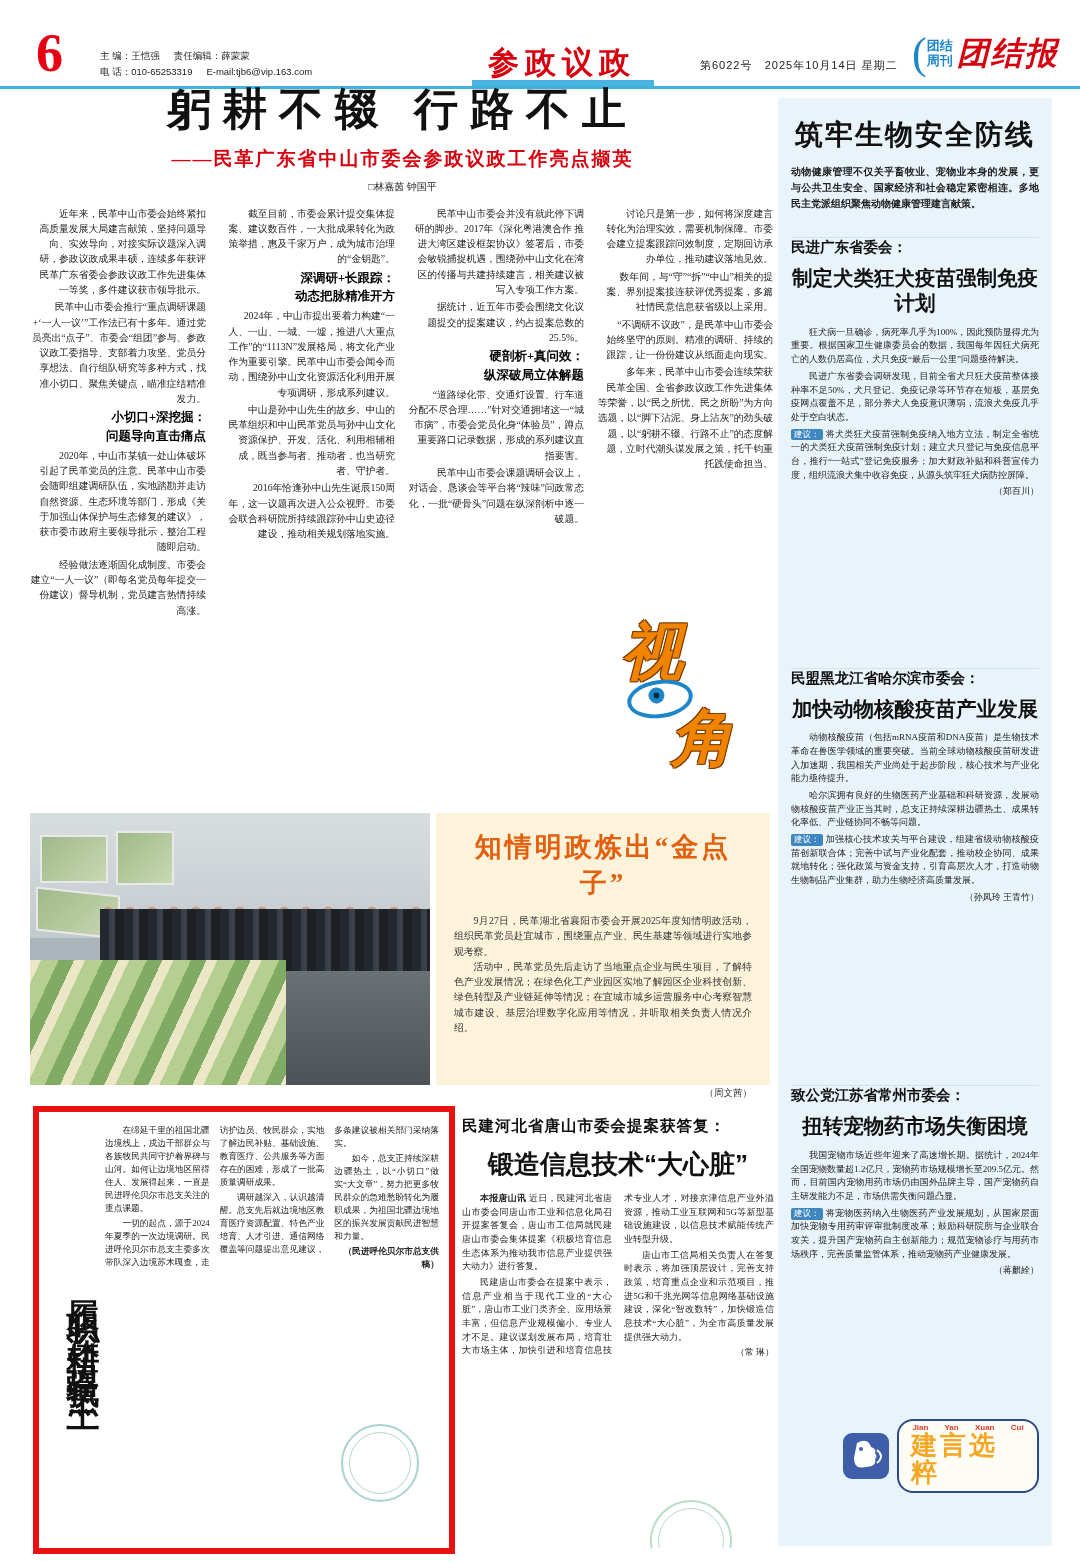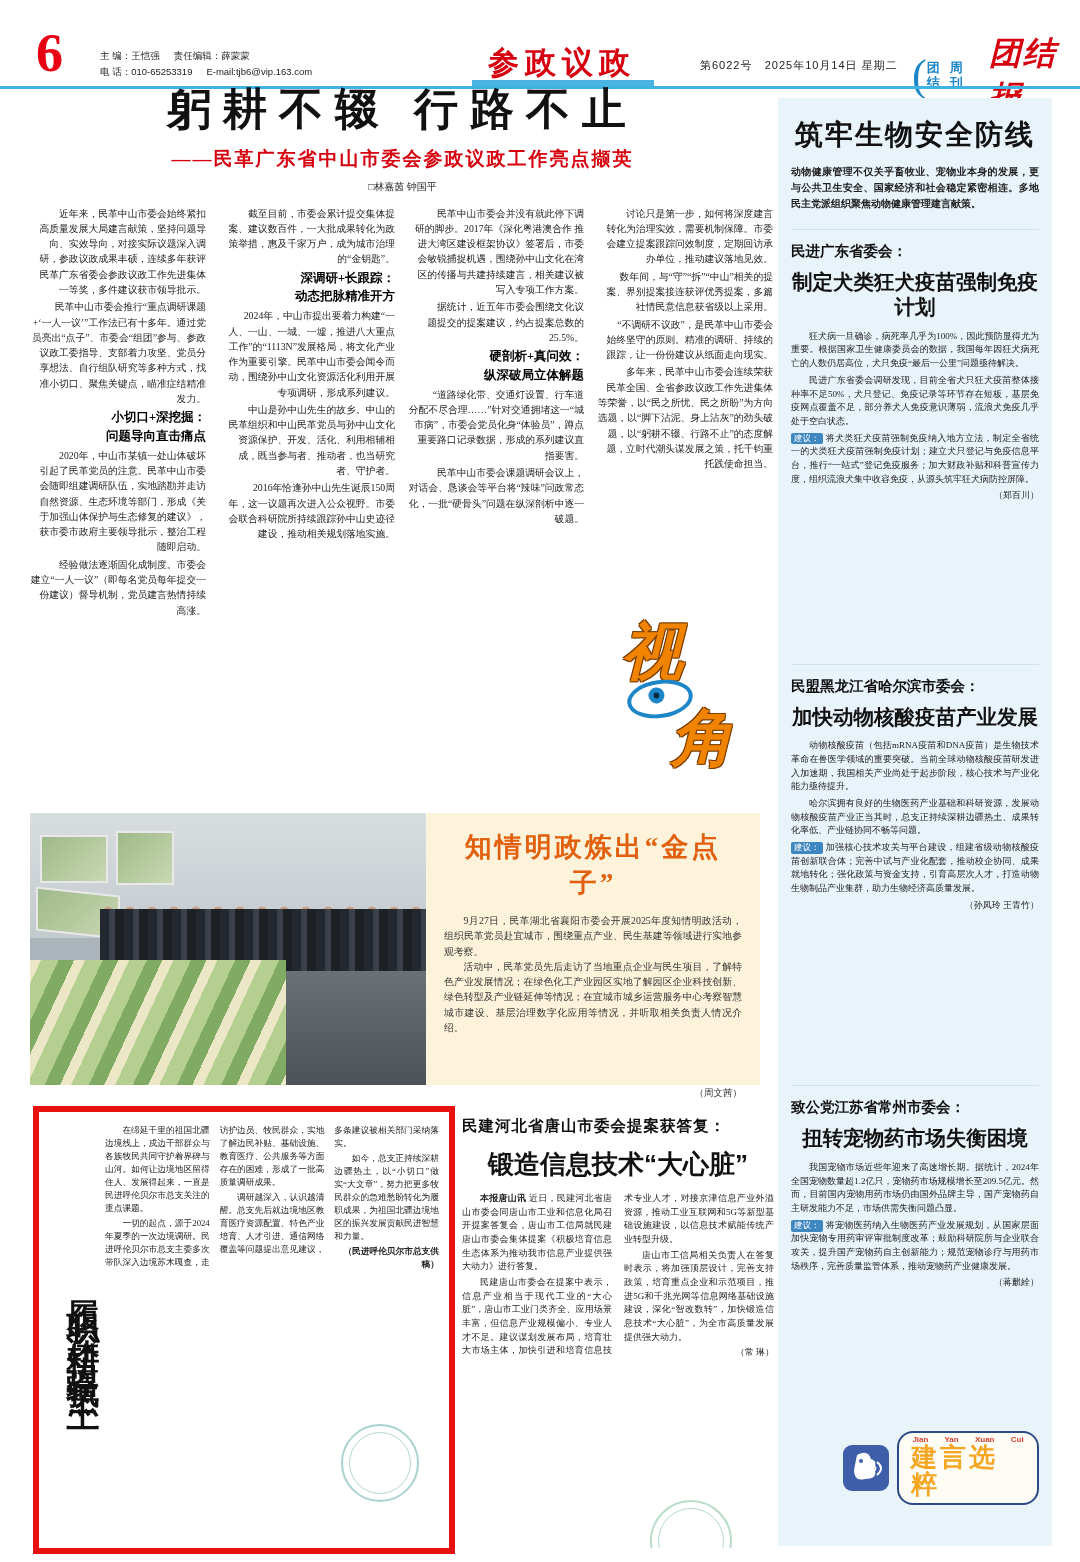--- a/index.html
+++ b/index.html
@@ -11,22 +11,22 @@
   .ed-block{position:absolute;left:100px;top:48px;font-size:9.5px;line-height:1.7;color:#222;
             font-family:"Liberation Sans",sans-serif;}
   .ed-block span{margin-right:14px;}
   .section-title{position:absolute;left:488px;top:42px;font-size:31px;font-weight:900;color:#d6000f;
                  font-family:"Liberation Sans",sans-serif;letter-spacing:6px;}
   .section-underline{position:absolute;left:472px;top:80px;width:182px;height:6px;background:#4ab5e2;}
   .issue-line{position:absolute;left:700px;top:58px;font-size:11px;color:#222;
               font-family:"Liberation Sans",sans-serif;letter-spacing:1px;}
   .masthead{position:absolute;left:912px;top:32px;display:flex;align-items:center;}
   .mh-paren{font-size:44px;color:#1c86c8;font-weight:400;line-height:0.9;font-family:"Liberation Serif",serif;}
-  .mh-words{display:flex;flex-direction:row;font-size:13px;font-weight:700;color:#1c86c8;line-height:1.15;
-            font-family:"Liberation Sans",sans-serif;margin-right:16px;justify-content:center;}
+  .mh-words{display:flex;flex-direction:column;font-size:13px;font-weight:700;color:#1c86c8;line-height:1.15;
+            font-family:"Liberation Sans",sans-serif;margin-right:4px;justify-content:center;}
   .mh-name{font-size:32px;font-weight:900;color:#d6000f;font-style:italic;letter-spacing:2px;
            font-family:"Liberation Serif",serif;}
   .top-rule{position:absolute;left:0;top:86px;width:1080px;height:3px;background:#3fb1e3;}
   
   .main-art{position:absolute;left:30px;top:85px;width:745px;}
   .main-title{text-align:center;font-size:44px;font-weight:700;letter-spacing:12px;line-height:1.15;
               font-family:"Liberation Serif",serif;color:#111;}
   .main-sub{text-align:center;font-size:19px;font-weight:700;color:#d6000f;margin-top:10px;letter-spacing:2px;}
   .main-byline{text-align:center;font-size:10px;margin-top:8px;color:#222;}
   .cols{display:flex;gap:13px;margin-top:12px;}
@@ -56,21 +56,21 @@
   .ph-crowd{position:absolute;left:70px;top:96px;width:330px;height:72px;
             background:repeating-linear-gradient(90deg,#23272e 0 9px,#3a414b 9px 15px,#1d2126 15px 24px);}
   .ph-heads{position:absolute;left:70px;top:88px;width:330px;height:20px;
             background:radial-gradient(circle 5px at 8px 10px,#c8a288 90%,transparent 91%);
             background-size:22px 20px;background-repeat:repeat-x;}
   .ph-model{position:absolute;left:0;bottom:0;width:64%;height:46%;
             background:
               repeating-linear-gradient(115deg,rgba(240,232,200,.85) 0 10px,rgba(178,205,140,.9) 10px 26px,rgba(120,165,90,.9) 26px 40px),
               #cfe3b9;}
   .ph-floor{position:absolute;right:0;bottom:0;width:36%;height:42%;background:linear-gradient(180deg,#6a7174,#4c5255);}
-  .caption{position:absolute;left:426px;top:813px;width:334px;height:272px;background:#fcf3da;
+  .caption{position:absolute;left:436px;top:813px;width:334px;height:272px;background:#fcf3da;
            box-sizing:border-box;padding:16px 18px 10px;}
   .cap-title{text-align:center;font-size:27px;font-weight:900;color:#e2600d;letter-spacing:3px;
              font-family:"Liberation Serif",serif;}
   .cap-body{margin-top:12px;font-size:9.8px;line-height:1.56;text-align:justify;color:#333;height:170px;overflow:hidden;}
   .cap-body p{margin:0;text-indent:2em;}
   .cap-byline{text-align:right;font-size:9.5px;color:#333;margin-top:4px;}
   
   .redbox{position:absolute;left:33px;top:1106px;width:422px;height:448px;border:6px solid #e8120f;
           box-sizing:border-box;display:flex;padding:12px 10px;background:#fff;}
   .rb-vtitle{writing-mode:vertical-rl;text-orientation:upright;font-size:33px;font-weight:900;
@@ -92,21 +92,21 @@
   .ts-body{column-count:2;column-gap:12px;height:356px;overflow:hidden;font-size:9px;line-height:1.52;
            text-align:justify;color:#222;position:relative;}
   .ts-body p{margin:0 0 2px;text-indent:2em;}
   .ts-byline{text-align:right;text-indent:0!important;}
   
   .rightcol{position:absolute;left:778px;top:98px;width:274px;height:1448px;background:#e9f3fa;
             box-sizing:border-box;padding:14px 13px 10px;}
   .rc-box1-title{text-align:center;font-size:28px;font-weight:900;color:#111;letter-spacing:2px;
                  font-family:"Liberation Sans",sans-serif;margin:4px 0 10px;}
   .rc-intro{font-size:10px;font-weight:700;line-height:1.62;text-align:justify;color:#222;}
-  .rc-art{margin-top:16px;border-top:1px solid #cfe4f0;padding-top:12px;}
+  .rc-art{margin-top:24px;border-top:1px solid #cfe4f0;padding-top:0;}
   .rc-kicker{font-size:14.5px;font-weight:700;color:#111;font-family:"Liberation Sans",sans-serif;}
   .rc-title{text-align:center;font-size:20.5px;font-weight:900;color:#111;line-height:1.25;margin:8px 0 10px;
             font-family:"Liberation Sans",sans-serif;}
   .rc-body{font-size:9px;line-height:1.52;text-align:justify;color:#222;overflow:hidden;}
   .rc-body p{margin:0 0 3px;text-indent:2em;}
   .chip{display:inline-block;background:#3f87c0;color:#fff;font-size:8.5px;line-height:1.4;padding:0 3px;
         border-radius:2px;margin-right:3px;font-family:"Liberation Sans",sans-serif;}
   .chip-p{text-indent:0!important;}
   .rc-byline{text-align:right;text-indent:0!important;}
   .h-a2 .rc-body{height:318px;} .h-a3 .rc-body{height:330px;} .h-a4 .rc-body{height:252px;}

